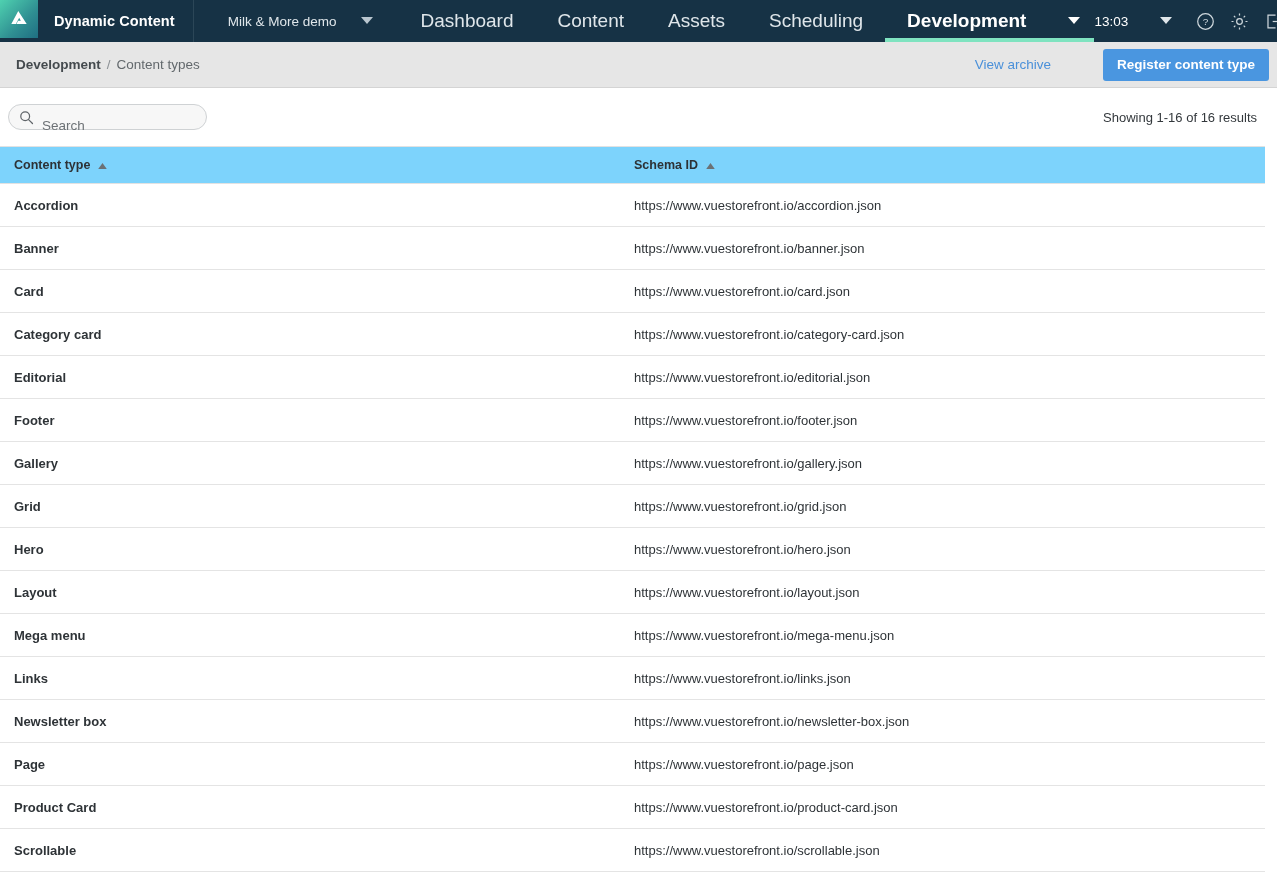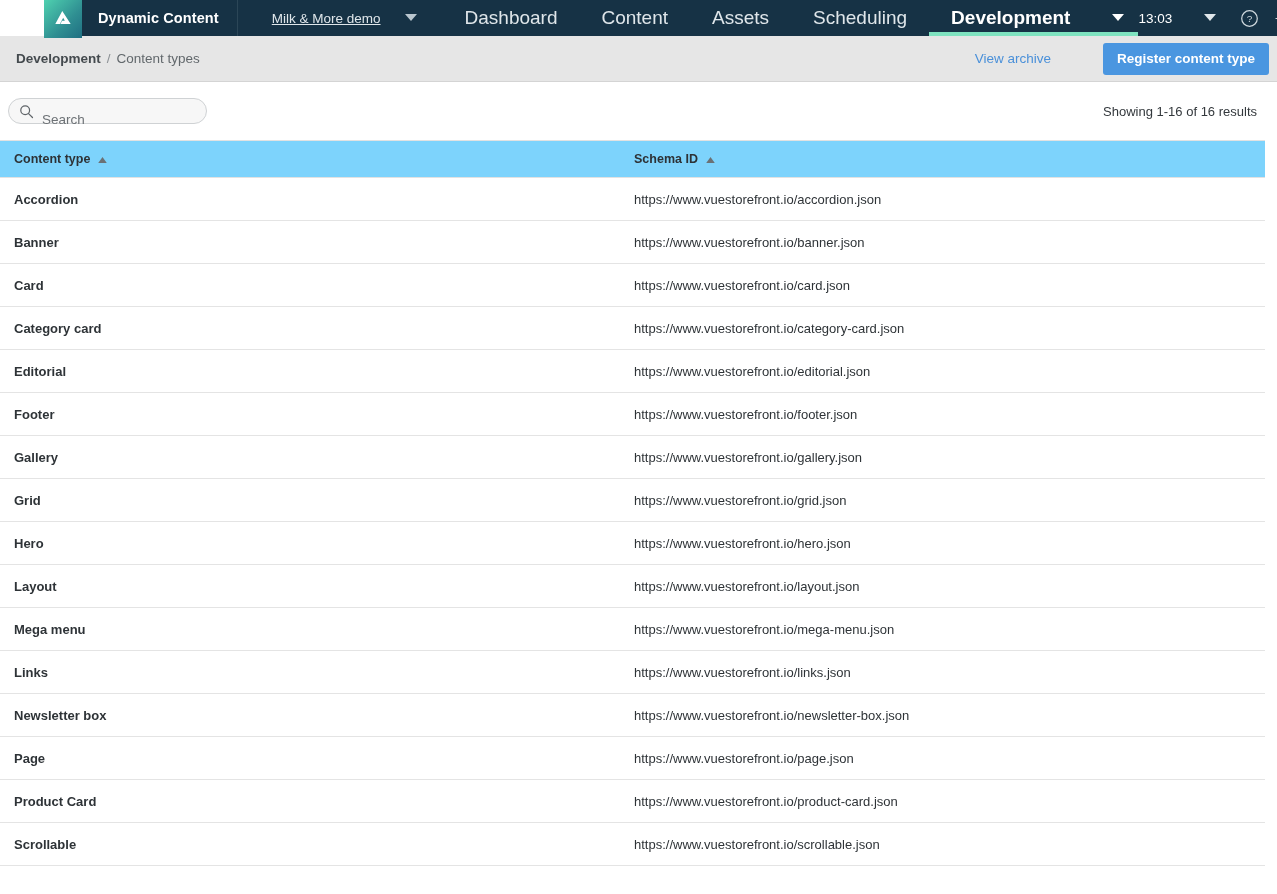--- a/index.html
+++ b/index.html
@@ -8,27 +8,26 @@
     width: 1277px;
     height: 894px;
     overflow: hidden;
     background: #ffffff;
     font-family: "Liberation Sans", sans-serif;
     -webkit-font-smoothing: antialiased;
   }
 
   
   .topnav {
-    height: 36px;
+    height: 42px;
     background: #163245;
     display: flex;
     align-items: stretch;
     color: #ffffff;
     position: relative;
-    margin-left: 44px;
   }
 
   .logo-tile {
     width: 38px;
     height: 38px;
     background: linear-gradient(135deg, #4fd1b0 0%, #2f8f92 60%, #1f6f82 100%);
     display: flex;
     align-items: center;
     justify-content: center;
     flex: 0 0 38px;
@@ -53,21 +52,21 @@
     display: flex;
     align-items: center;
     justify-content: center;
     padding: 0 22px;
     font-size: 19px;
     color: #dfe6ea;
     white-space: nowrap;
     position: relative;
     cursor: pointer;
   }
-  .nav-item.with-caret { padding-right: 10px; text-decoration: underline; }
+  .nav-item.with-caret { padding-right: 10px; }
 
   .nav-item.active {
     color: #ffffff;
     font-weight: bold;
   }
   .nav-item.active::after {
     content: "";
     position: absolute;
     left: 0; right: 0; bottom: 0;
     height: 4px;

